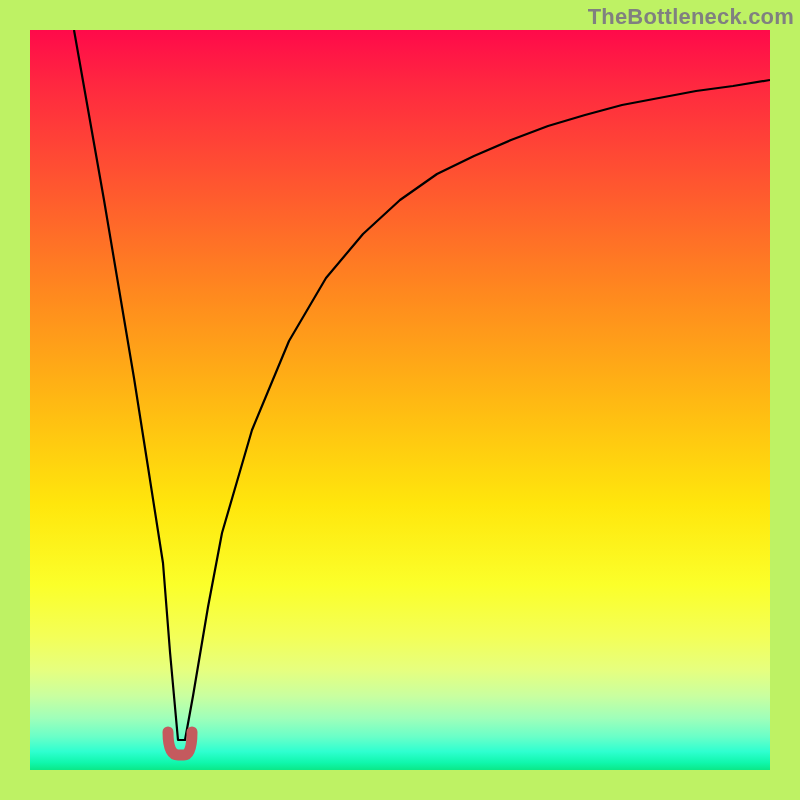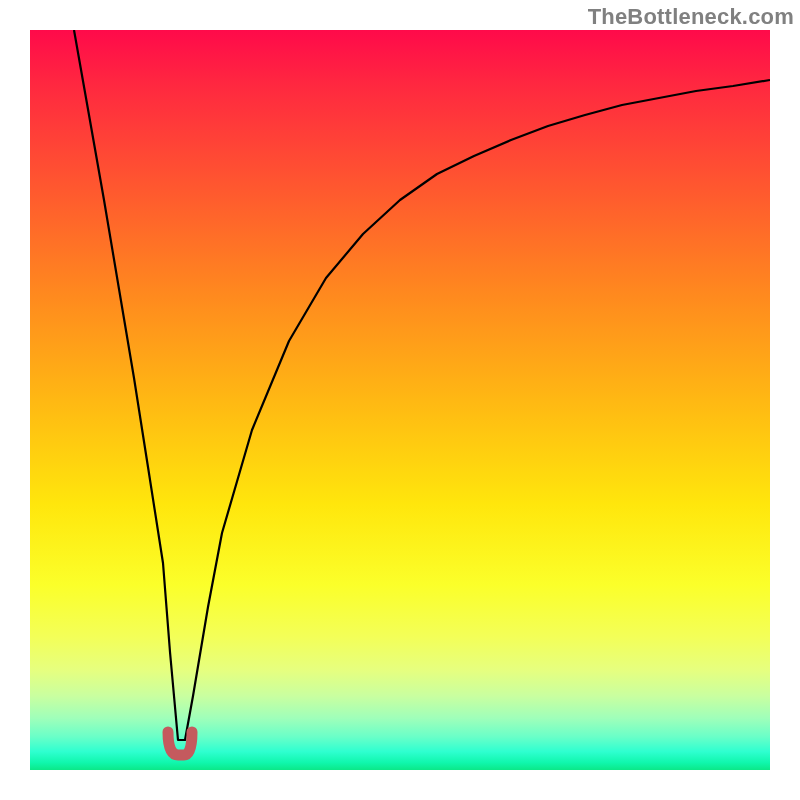--- a/index.html
+++ b/index.html
@@ -10,21 +10,21 @@
     overflow: hidden;
     background: #000;
     font-family: Arial, Helvetica, sans-serif;
   }
   .frame {
     position: absolute;
     left: 0;
     top: 0;
     width: 800px;
     height: 800px;
-    background: #ffffff;
+    background: #bef264;
   }
   .plot {
     position: absolute;
     left: 30px;
     top: 30px;
     width: 740px;
     height: 740px;
     overflow: hidden;
   }
   .gradient {

